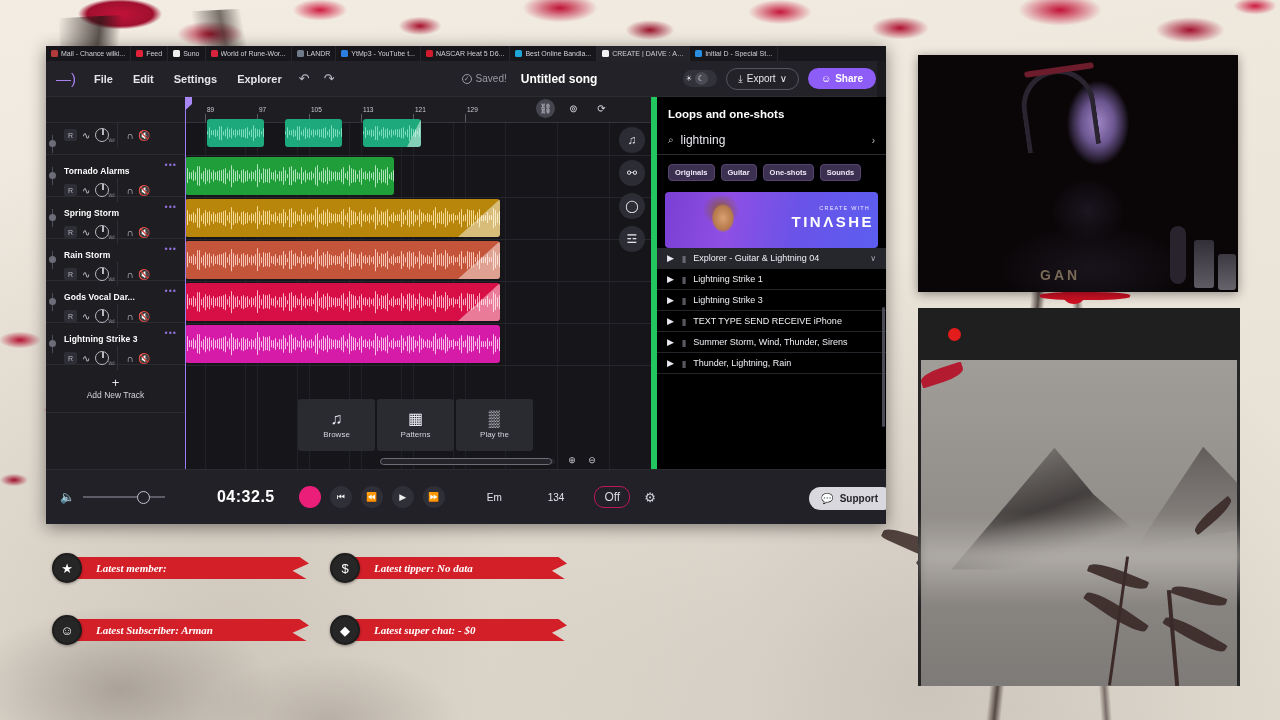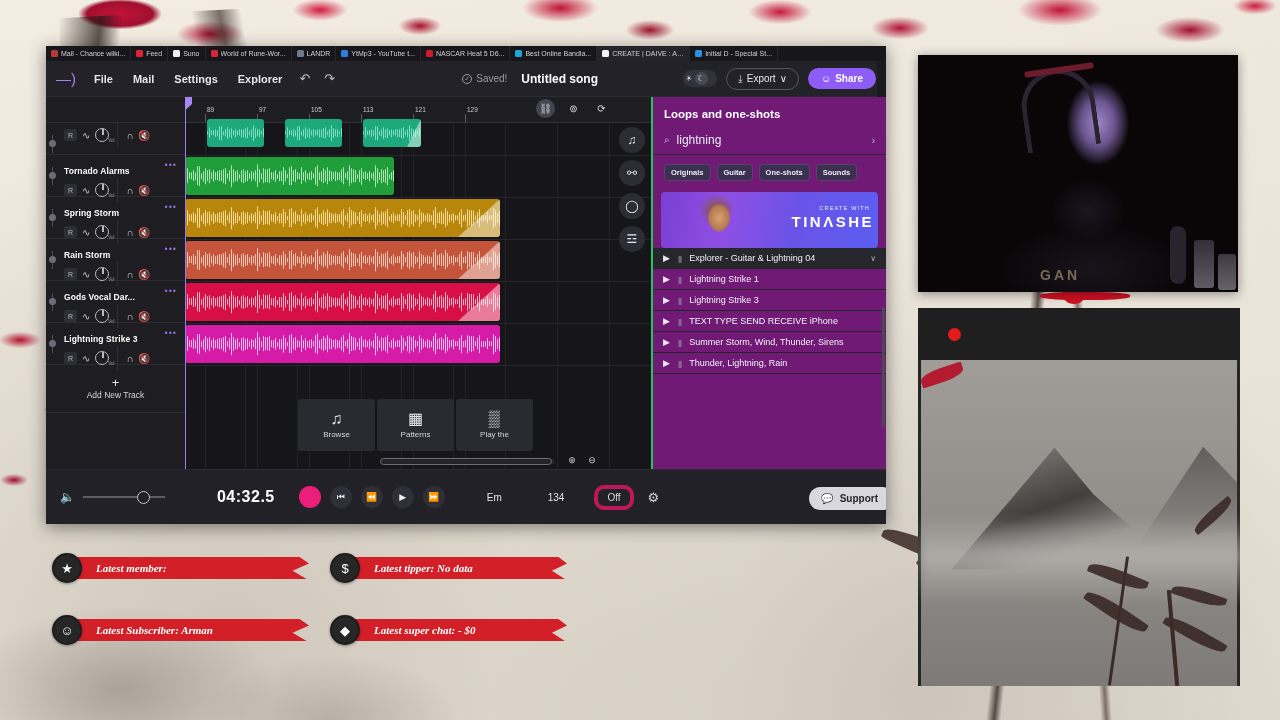--- a/index.html
+++ b/index.html
@@ -261,21 +261,21 @@
     position:absolute; left:195px; width:172px; top:1px; height:7px;
     border:1px solid #6e6e79; border-radius:4px;
   }
   .zoom-btn {
     position:absolute; bottom:-2px; width:14px; height:14px; border-radius:50%;
     color:#c8c8d2; font-size:9px; display:flex; align-items:center; justify-content:center;
   }
 
   
   #right-panel {
-    width:235px; flex:0 0 235px; background:#701a75; border-left:2px solid #22c55e;
+    width:235px; flex:0 0 235px; background:#000000; border-left:6px solid #22c55e;
     position:relative;
   }
   #panel-title { color:#fff; font-size:11.5px; font-weight:700; padding:11px 11px 8px 11px; }
   #search-row {
     display:flex; align-items:center; gap:7px; padding:5px 11px 7px 11px;
     border-bottom:1px solid #2b2b32;
   }
   #search-ico { color:#c9c9d3; font-size:10px; }
   #search-val { color:#e9e9f1; font-size:12px; flex:1; }
   #search-arrow { color:#b9b9c4; font-size:10px; }
@@ -333,22 +333,22 @@
   #time-display { color:#fff; font-size:16px; font-weight:600; margin-left:52px; letter-spacing:.5px;}
   #transport-btns { display:flex; align-items:center; gap:9px; margin-left:24px; }
   .tbtn {
     width:22px; height:22px; border-radius:50%; background:#2f2f37;
     display:flex; align-items:center; justify-content:center; color:#eee; font-size:9px;
   }
   .tbtn.rec { background:#eb1e79; }
   #key-display { color:#e4e4ec; font-size:10px; margin-left:42px; }
   #bpm-display { color:#e4e4ec; font-size:10px; margin-left:46px; }
   #metronome {
-    margin-left:30px; border:4px solid #be185d; border-radius:10px;
-    color:#d6d6e0; font-size:10px; padding:3px 9px;
+    margin-left:30px; border:1px solid #be185d; border-radius:10px;
+    color:#d6d6e0; font-size:12px; padding:3px 9px;
   }
   #gear { margin-left:14px; color:#d2d2dc; font-size:13px; }
   #support-btn {
     position:absolute; right:-8px; bottom:14px;
     background:#d8d8de; border-radius:14px; color:#26262c; font-size:10px;
     padding:6px 16px 6px 12px; display:flex; align-items:center; gap:6px; font-weight:600;
   }
 
   
   #webcam {
@@ -488,21 +488,21 @@
       </div>
       <div class="tab">
         <span class="favicon" style="background: rgb(42, 143, 224);"></span>
         <span class="tab-label">Initial D - Special St...</span>
       </div>
     </div>
 
   <div id="daw-toolbar">
     <div id="logo">—)</div>
     <div class="menu-item">File</div>
-    <div class="menu-item">Mail</div>
+    <div class="menu-item">Edit</div>
     <div class="menu-item">Settings</div>
     <div class="menu-item">Explorer</div>
     <div class="undo-redo">↶</div>
     <div class="undo-redo">↷</div>
     <div id="saved">
       <span class="check-circle">✓</span>
       <span>Saved!</span>
     </div>
     <div id="song-title">Untitled song</div>
     <div id="toolbar-right">

